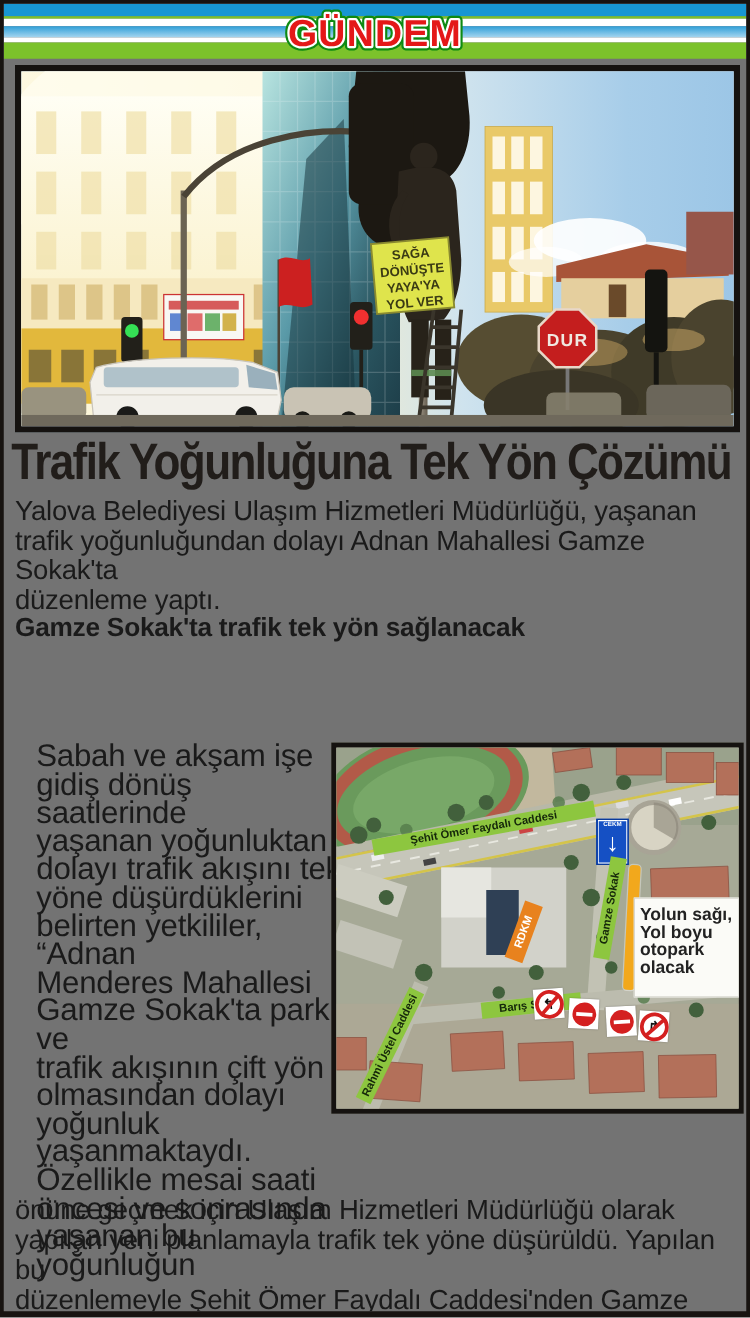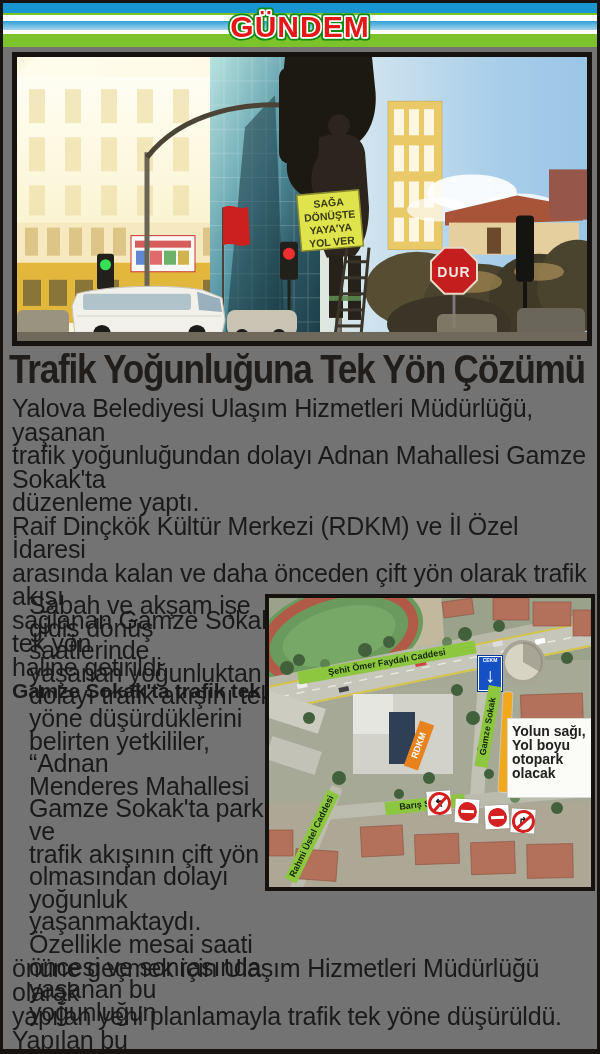--- a/index.html
+++ b/index.html
@@ -15,21 +15,21 @@
   .s-white1{top:12px;height:6px;background:#ffffff;}
   .s-blue2{top:18px;height:9px;background:linear-gradient(to bottom,#2f9fd8,#a7d6ef);}
   .s-white2{top:27px;height:4px;background:#ffffff;}
   .s-green1{top:31px;height:13px;background:#7cc22b;}
   #logo-svg{position:absolute;left:50%;top:1px;transform:translateX(-50%);}
   #logo-svg text{font-family:"Liberation Sans",sans-serif;font-weight:bold;font-size:30px;letter-spacing:1px;}
   
   #photo{left:9px;top:49px;width:580px;height:294px;border:5px solid #151210;box-sizing:border-box;background:#cfe2ec;}
   #photo svg{display:block;width:100%;height:100%;}
   
-  .bodytext{white-space:pre-line;font-size:25px;line-height:23.5px;letter-spacing:-0.2px;}
+  .bodytext{white-space:pre-line;font-size:22px;line-height:23.5px;letter-spacing:-0.2px;}
   #headline{left:6px;top:343px;width:588px;font-weight:bold;font-size:41px;letter-spacing:-1.5px;
             transform:scaleX(0.86);transform-origin:0 0;white-space:nowrap;color:#211d1a;}
   #lead-block{left:9px;top:394px;width:584px;}
   #subhead{font-weight:bold;font-size:21px;letter-spacing:-0.2px;margin:0;}
   #column-text{left:26px;top:591px;width:250px;font-size:25px;line-height:22.6px;}
   #bottom-text{left:9px;top:953px;width:584px;line-height:24px;}
   p{margin:0;}
   
   #map{left:262px;top:591px;width:330px;height:297px;border:4px solid #151210;box-sizing:border-box;
        background:#a6a996;overflow:hidden;}
@@ -284,24 +284,20 @@
       <rect x="0" y="274" width="570" height="9" fill="#6f695c"></rect>
     </svg>
   </div>
 
   <div id="headline" class="abs">Trafik Yoğunluğuna Tek Yön Çözümü</div>
 
   <div id="lead-block" class="abs">
     <p class="bodytext">Yalova Belediyesi Ulaşım Hizmetleri Müdürlüğü, yaşanan
 trafik yoğunluğundan dolayı Adnan Mahallesi Gamze Sokak'ta
 düzenleme yaptı.</p>
-    <p class="bodytext">Raif Dinçkök Kültür Merkezi (RDKM) ve İl Özel İdaresi
-arasında kalan ve daha önceden çift yön olarak trafik akışı
-sağlanan Gamze Sokak yeni yapılan düzenleme ile tek yön
-haline getirildi.</p>
     <p id="subhead">Gamze Sokak'ta trafik tek yön sağlanacak</p>
   </div>
 
   <div id="column-text" class="abs bodytext">Sabah ve akşam işe
 gidiş dönüş saatlerinde
 yaşanan yoğunluktan
 dolayı trafik akışını tek
 yöne düşürdüklerini
 belirten yetkililer, “Adnan
 Menderes Mahallesi

